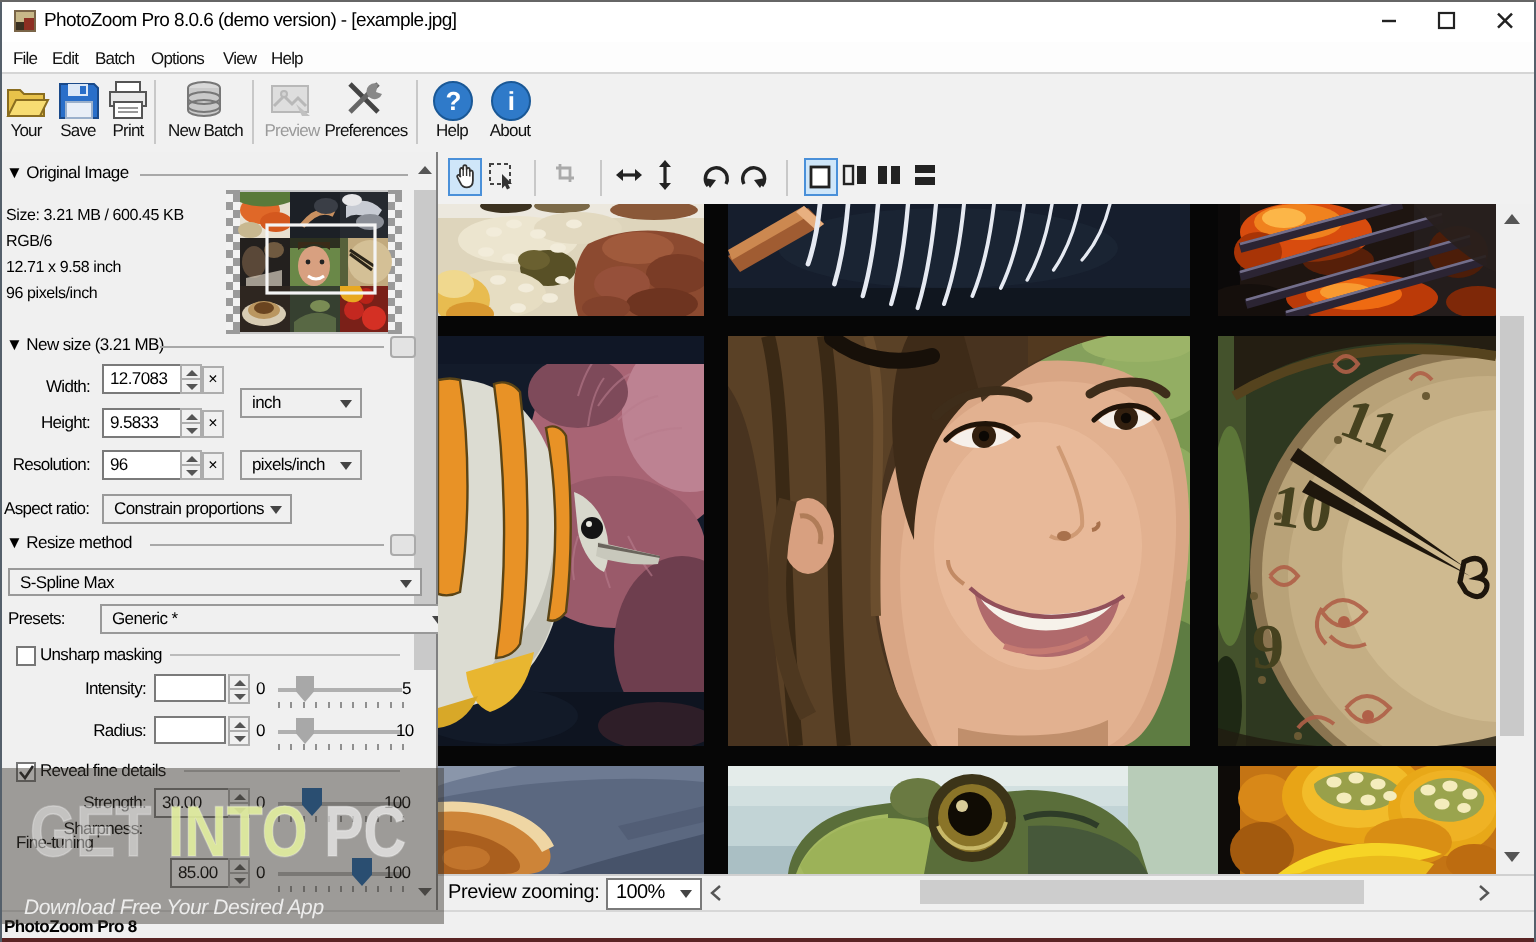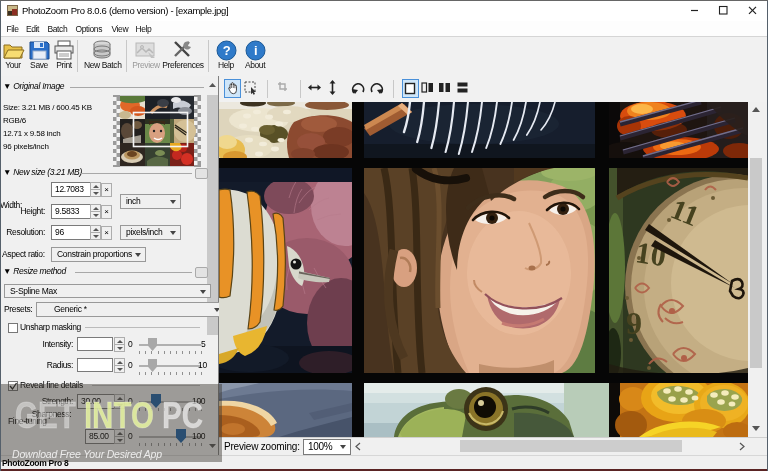--- a/index.html
+++ b/index.html
@@ -12,21 +12,21 @@
   #menubar{left:0;top:21px;width:768px;height:15px;background:#fdfdfd;}
   .menu{top:23.5px;font-size:8.5px;letter-spacing:-0.4px;color:#111;}
   #toolbar{left:0;top:37px;width:768px;height:39px;background:#f1f1f1;border-bottom:1px solid #dadada;}
   .tbtn{text-align:center;font-size:8.5px;letter-spacing:-0.4px;color:#111;white-space:nowrap;}
   .tsep{top:40px;width:1px;height:32px;background:#c8c8c8;}
   .tsep2{top:80px;width:1px;height:18px;background:#c8c8c8;}
   
   .sbtn{top:79px;width:17px;height:19px;background:#f1f1f1;}
   .sel{background:#cfe6f9;border:1px solid #4a90d9;}
   
-  .hdr{font-size:8.5px;letter-spacing:-0.3px;color:#000;font-style:italic;}
+  .hdr{font-size:8.5px;letter-spacing:-0.3px;color:#000;}
   .hline{height:1px;background:#a8a8a8;}
   .lbl{font-size:8.5px;letter-spacing:-0.35px;color:#000;white-space:nowrap;}
   .inp{background:#fff;border:1px solid #7a7a7a;font-size:8.5px;letter-spacing:-0.3px;color:#000;white-space:nowrap;}
   .dd{background:#f0f0f0;border:1px solid #999;font-size:8.5px;letter-spacing:-0.3px;color:#000;white-space:nowrap;overflow:hidden;}
   .chev{position:absolute;right:4px;top:5px;width:0;height:0;border-left:3.5px solid transparent;border-right:3.5px solid transparent;border-top:4px solid #444;font-size:0;line-height:0;}
   .spin{position:absolute;width:9px;background:#f0f0f0;border:1px solid #adadad;}
   .spin i{position:absolute;left:1.5px;width:0;height:0;border-left:3px solid transparent;border-right:3px solid transparent;}
   .spin i.u{top:1.5px;border-bottom:3.5px solid #555;}
   .spin i.d{top:1.5px;border-top:3.5px solid #555;}
   .tickrow{position:absolute;height:3px;background:repeating-linear-gradient(90deg,#909090 0 1px,transparent 1px 6.2px);}
@@ -318,21 +318,21 @@
   <path d="M57 48 h10 q4 6 -2 8 q-6 1 -8 -4 z" fill="#e8a820"></path>
  </g>
 
  <rect x="20.5" y="17.5" width="54" height="34" fill="none" stroke="#f4f4f4" stroke-width="1.6"></rect>
 </svg>
 
 <div class="abs hdr" style="left:3px;top:167px">▼ New size (3.21 MB)</div>
 <div class="abs hline" style="left:80px;top:173px;width:112px"></div>
 <div class="abs" style="left:195px;top:168px;width:11px;height:9px;background:#e3e3e3;border:1px solid #aaa;border-radius:2px"></div>
 
-<div class="abs lbl" style="left:0px;top:200px;width:45px;">Width:</div>
+<div class="abs lbl" style="left:0px;top:188px;width:45px;text-align:right">Width:</div>
 <div class="abs inp" style="left:51px;top:182px;width:36px;height:12px;padding:1px 0 0 3px">12.7083</div>
 <div class="spin" style="left:90px;top:182px;height:6px">
     <i class="u"></i>
   </div>
 <div class="spin" style="left:90px;top:189px;height:6px">
     <i class="d"></i>
   </div>
 <div class="abs" style="left:101px;top:183px;width:9px;height:12px;background:#f0f0f0;border:1px solid #adadad;font-size:8px;text-align:center;line-height:11px">×</div>
 <div class="abs dd" style="left:120px;top:194px;width:54px;height:13px;padding:0 0 0 5px;line-height:13px">inch<span class="chev">▾</span></div>
 
@@ -358,21 +358,21 @@
 <div class="abs dd" style="left:120px;top:225px;width:54px;height:13px;padding:0 0 0 5px;line-height:13px">pixels/inch<span class="chev">▾</span></div>
 
 <div class="abs lbl" style="left:2px;top:249px">Aspect ratio:</div>
 <div class="abs dd" style="left:51px;top:247px;width:88px;height:13px;padding:0 0 0 5px;line-height:13px">Constrain proportions<span class="chev">▾</span></div>
 
 <div class="abs hdr" style="left:3px;top:266px">▼ Resize method</div>
 <div class="abs hline" style="left:75px;top:272px;width:117px"></div>
 <div class="abs" style="left:195px;top:267px;width:11px;height:9px;background:#e3e3e3;border:1px solid #aaa;border-radius:2px"></div>
 <div class="abs dd" style="left:4px;top:284px;width:200px;height:12px;padding:0 0 0 5px;line-height:12px">S-Spline Max<span class="chev">▾</span></div>
 <div class="abs lbl" style="left:4px;top:304px">Presets:</div>
-<div class="abs dd" style="left:36px;top:302px;width:170px;height:13px;padding:0 0 0 17px;line-height:13px">Generic *<span class="chev">▾</span></div>
+<div class="abs dd" style="left:50px;top:302px;width:170px;height:13px;padding:0 0 0 5px;line-height:13px">Generic *<span class="chev">▾</span></div>
 
 <div class="abs" style="left:8px;top:323px;width:8px;height:8px;background:#fff;border:1px solid #777"></div>
 <div class="abs lbl" style="left:20px;top:322px">Unsharp masking</div>
 <div class="abs hline" style="left:85px;top:327px;width:115px;background:#bbb"></div>
 <div class="abs lbl" style="left:30px;top:339px;width:43px;text-align:right">Intensity:</div>
 <div class="abs inp" style="left:77px;top:337px;width:34px;height:12px;background:#fff"></div>
 <div class="spin" style="left:114px;top:337px;height:6px">
     <i class="u"></i>
   </div>
 <div class="spin" style="left:114px;top:344px;height:6px">

